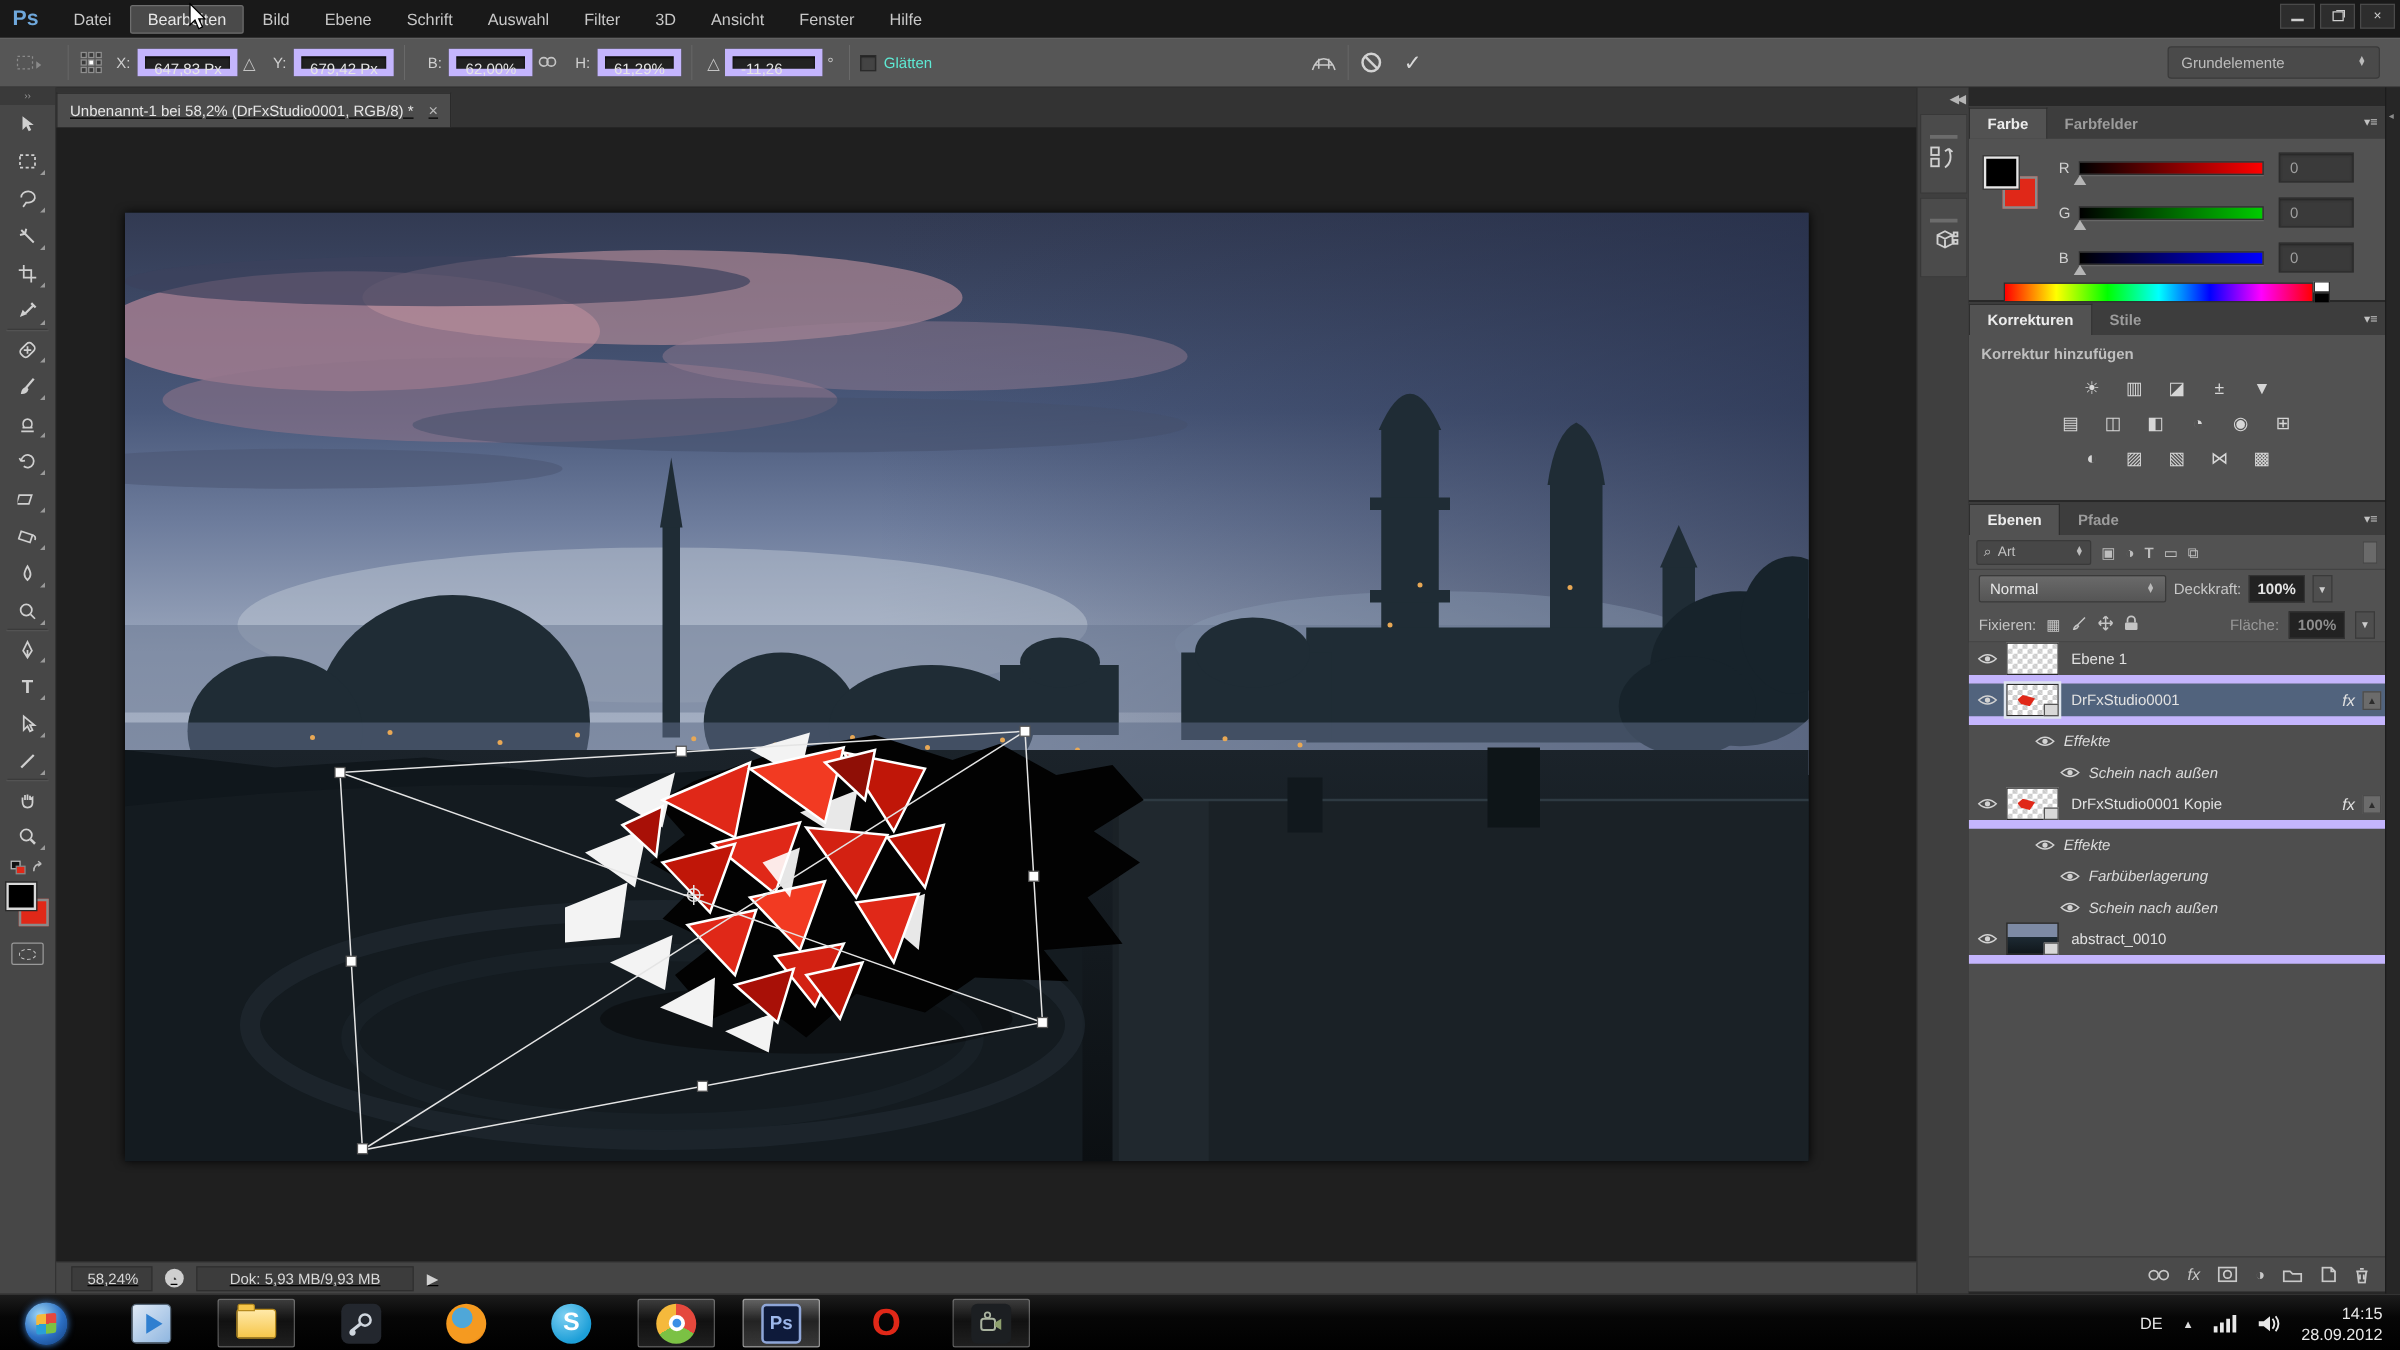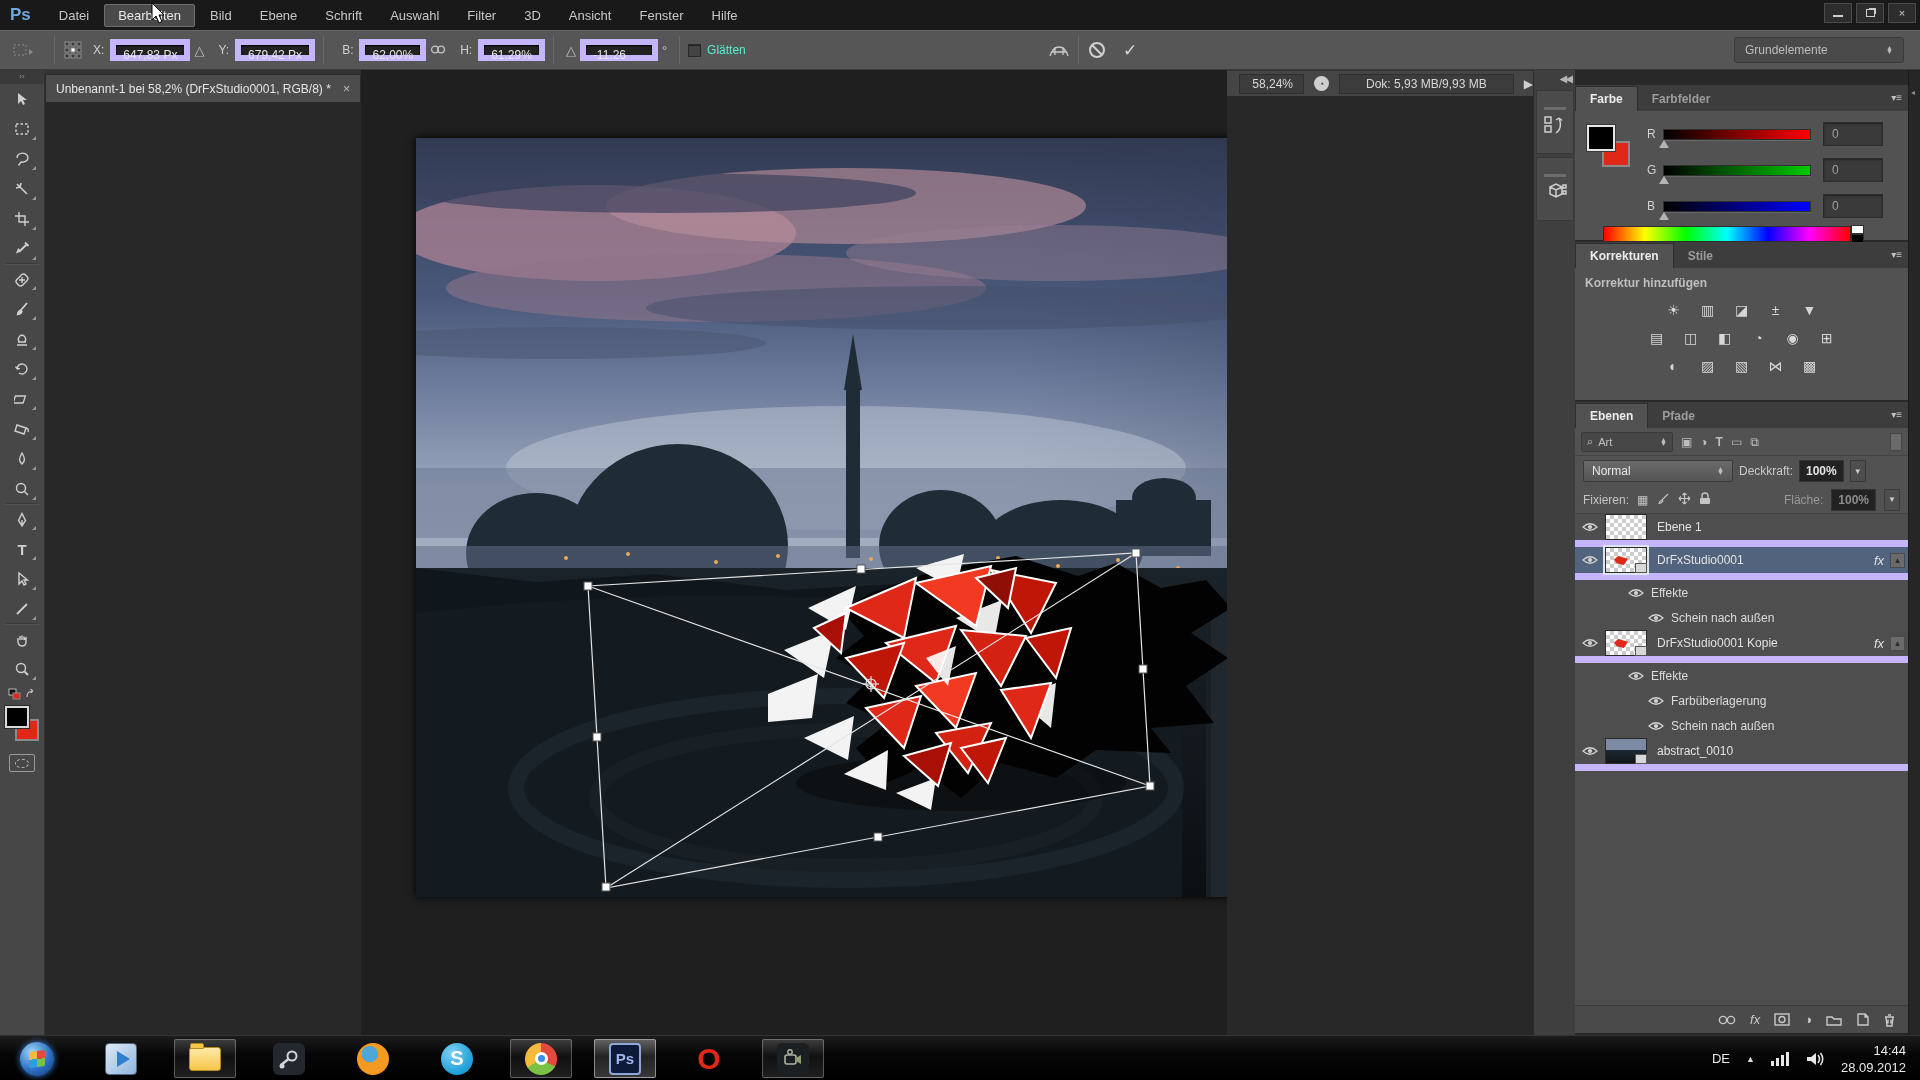--- a/index.html
+++ b/index.html
@@ -46,21 +46,21 @@
   .tool svg { stroke:#cfcfcf; fill:none; stroke-width:1.4; }
   .tool .tglyph { color:#cfcfcf; font-size:15px; font-weight:bold; }
   #fgbg { margin-top:6px; position:relative; width:34px; height:40px; }
   #fg-swatch { position:absolute; left:0; top:0; width:24px; height:22px; background:#000; border:2px solid #d9d9d9; outline:1px solid #2a2a2a; }
   #bg-swatch { position:absolute; left:10px; top:13px; width:24px; height:22px; background:#e02818; border:2px solid #8a8a8a; }
   #quickmask { margin-top:8px; width:26px; height:18px; border:1px solid #9a9a9a; border-radius:2px;
                display:flex; align-items:center; justify-content:center; }
   #quickmask i { width:14px; height:9px; border:1px dashed #bbb; border-radius:50%; }
 
   
-  #doc-area { flex:1; display:flex; position:relative; }
+  #doc-area { flex:1; display:flex; flex-direction:column; position:relative;text-decoration:underline; }
   #tabbar { height:32px; background:#333; display:flex; align-items:flex-end; }
   #doc-tab { height:28px; background:#4c4c4c; border:1px solid #2a2a2a; border-bottom:none;
              color:#e6e6e6; font-size:12px; display:flex; align-items:center; padding:0 10px; gap:12px; }
   #doc-tab .close { color:#b8b8b8; font-size:13px; }
   #canvas-wrap { flex:1; background:#1f1f1f; position:relative; overflow:hidden; }
   #canvas { position:absolute; left:55px; top:68px; width:1347px; height:759px; background:#10161a; box-shadow:0 0 8px #000; }
   #statusbar { height:26px; background:#454545; border-top:1px solid #333; display:flex; align-items:center;
                font-size:12px; color:#d8d8d8; gap:10px; padding-left:12px; }
   #status-zoom { background:#3c3c3c; border:1px solid #2e2e2e; padding:2px 10px 2px 12px; }
   #status-doc { background:#3c3c3c; border:1px solid #2e2e2e; padding:2px 26px; }
@@ -118,21 +118,21 @@
                   border-radius:2px; display:flex; align-items:center; padding:0 8px; color:#e8e8e8; font-size:12px; }
   .val-drop { height:22px; background:#222; border:1px solid #333; color:#e4e4e4; font-size:12px;
               display:flex; align-items:center; padding:0 6px; font-weight:bold;}
   .drop-arrow { width:16px; height:22px; background:#4e4e4e; border:1px solid #3a3a3a; color:#ccc; font-size:8px;
                 display:flex; align-items:center; justify-content:center; }
   #lock-row { height:28px; padding:0 8px; gap:8px; border-bottom:1px solid #434343; color:#c4c4c4; }
   .lock-ico { font-size:12px; color:#c4c4c4; }
   #layers-list { flex:1; background:#4e4e4e; overflow:hidden; }
   .layer-main { height:33px; display:flex; align-items:center; border-bottom:7px solid #c4b5fd; font-size:12px; color:#e2e2e2; position:relative;}
   .layer-main.selected { background:#51637d; }
-  .layer-sub { height:25px; display:flex; align-items:center; font-size:12px; color:#dcdcdc; }
+  .layer-sub { height:25px; display:flex; align-items:center; font-size:12px; color:#dcdcdc;font-style:italic; }
   .eyebox { width:30px; display:flex; justify-content:center; }
   .thumb { width:42px; height:26px; border:1px solid #2b2b2b; margin-right:10px; position:relative;
            background:#fff; }
   .thumb.checker { background-image:linear-gradient(45deg,#ccc 25%,transparent 25%,transparent 75%,#ccc 75%),
                    linear-gradient(45deg,#ccc 25%,#fff 25%,#fff 75%,#ccc 75%); background-size:8px 8px; background-position:0 0,4px 4px; }
   .so-badge { position:absolute; right:-1px; bottom:-1px; width:12px; height:10px; background:#d8d8d8; border:1px solid #555; }
   .thumb-red::before { content:""; position:absolute; left:8px; top:8px; width:14px; height:9px; background:#e02818;
                        clip-path:polygon(0 40%,30% 0,100% 30%,70% 100%,20% 80%); }
   .thumb.city { background:linear-gradient(#7d8aa4 45%,#1d2a33 45%,#10161a); }
   .fx-tag { margin-left:auto; font-style:italic; font-size:13px; color:#e0e0e0; padding-right:6px; }
@@ -888,17 +888,17 @@
         <i style="height:5px"></i>
         <i style="height:8px"></i>
         <i style="height:11px"></i>
         <i style="height:14px"></i>
       </span>
     <svg width="20" height="18">
         <path d="M2,7 h4 l5,-4 v12 l-5,-4 h-4 Z" fill="#e8e8e8"></path>
         <path d="M13,5 q3,4 0,8 M15.5,3 q4.5,6 0,12" stroke="#e8e8e8" fill="none" stroke-width="1.5"></path>
       </svg>
     <div id="clock">
-      <div>14:44</div>
+      <div>14:15</div>
       <div>28.09.2012</div>
     </div>
   </div>
 </div>
 
 </body></html>

